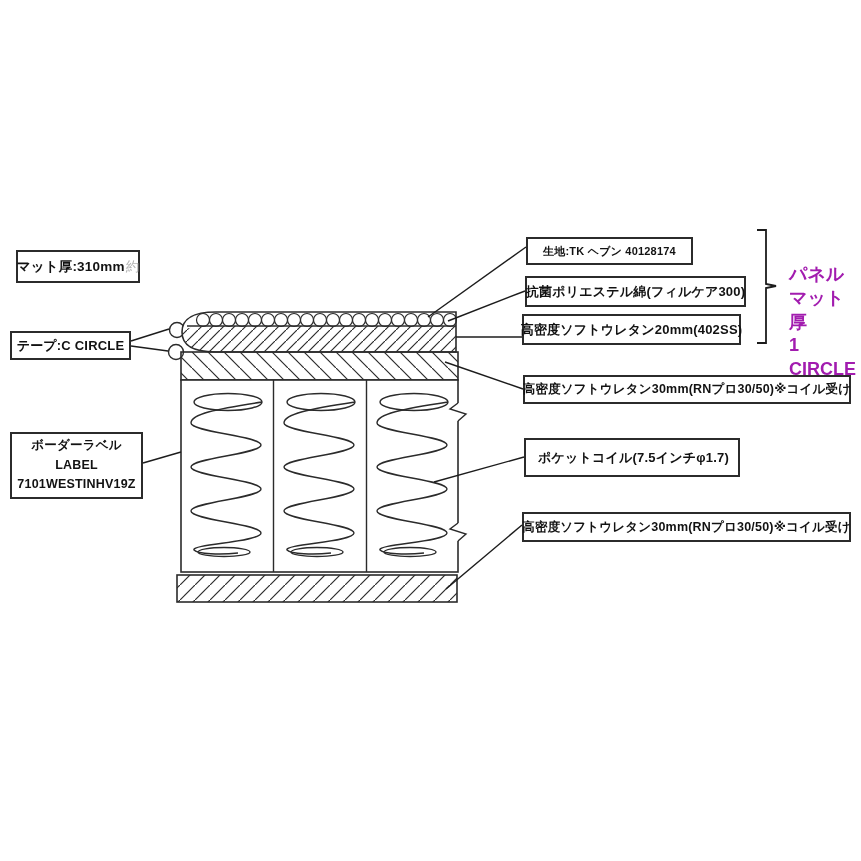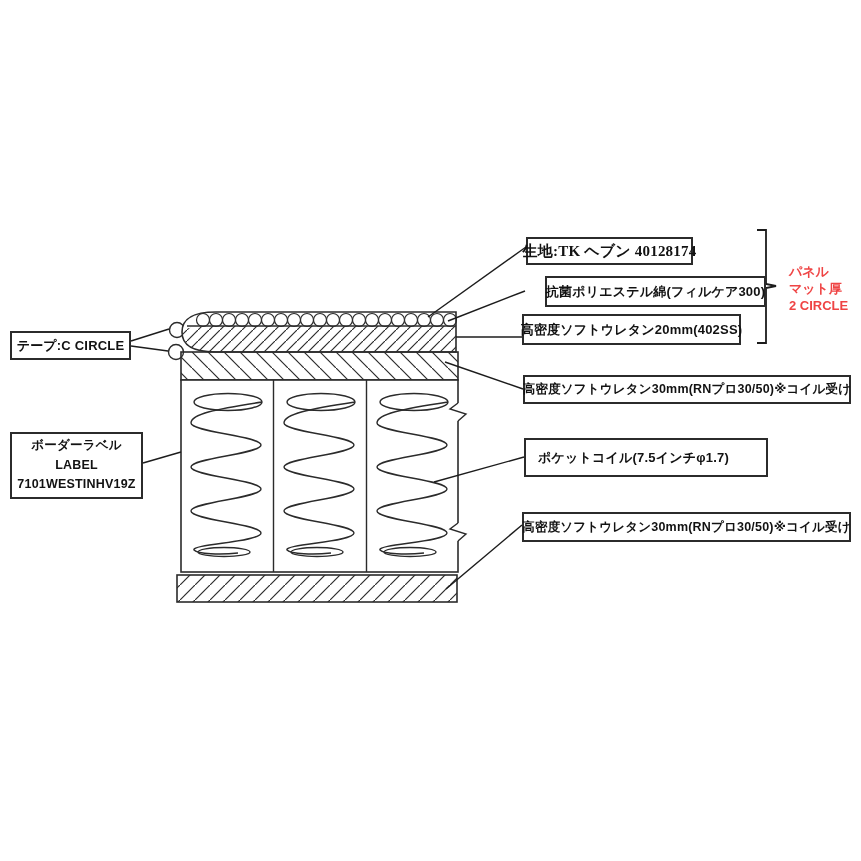--- a/index.html
+++ b/index.html
@@ -25,22 +25,22 @@
     white-space:nowrap;
     box-sizing:border-box;
     color:#121212;
   }
   .lbox.left-align{justify-content:flex-start;padding-left:12px;}
   .lbox.multi{flex-direction:column;line-height:1.55;font-size:12.5px;}
   .approx{color:#b3b3b3;font-weight:500;margin-left:1px;}
   .panel-note{
     position:absolute;
     left:789px;top:263px;
-    font-size:13px;font-weight:600;line-height:1.32;
-    color:#ef4444;
+    font-size:18px;font-weight:600;line-height:1.32;
+    color:#a21caf;
   }
 </style>
 </head>
 <body>
 
 <div class="stage">
 
   <svg class="diagram-svg" width="861" height="861" viewBox="0 0 861 861">
     <defs>
       <pattern id="hfDense" patternUnits="userSpaceOnUse" width="11" height="11">
@@ -127,54 +127,58 @@
       <path d="M524,457 L434,482"></path>
       <path d="M522,525 L446,589"></path>
       <path d="M131,341 L169,329"></path>
       <path d="M131,346 L168,351"></path>
       <path d="M143,463 L181,452"></path>
     </g>
 
     <path d="M757,230 L766,230 L766,284 L776,286 L766,288 L766,343 L757,343" fill="none" stroke="#1c1c1c" stroke-width="1.8"></path>
   </svg>
 
+  <div class="lbox" style="left:16px;top:250px;width:124px;height:33px;font-size:13.5px;">
+    <span>マット厚:310mm</span>
+      <span class="approx">約</span>
+  </div>
 
   <div class="lbox" style="left:10px;top:331px;width:121px;height:29px;">
     <span>テープ:C CIRCLE</span>
   </div>
 
   <div class="lbox multi" style="left:10px;top:432px;width:133px;height:67px;">
     <span>ボーダーラベル</span>
     <span>LABEL</span>
     <span>7101WESTINHV19Z</span>
   </div>
 
-  <div class="lbox" style="left:526px;top:237px;width:167px;height:28px;font-size:15px;font-family:Liberation Serif, serif;">
+  <div class="lbox" style="left:526px;top:237px;width:167px;height:28px;font-size:11px;">
     <span>生地:TK ヘブン  40128174</span>
   </div>
 
-  <div class="lbox" style="left:525px;top:276px;width:221px;height:31px;margin-left:20px;">
+  <div class="lbox" style="left:525px;top:276px;width:221px;height:31px;">
     <span>抗菌ポリエステル綿(フィルケア300)</span>
   </div>
 
   <div class="lbox" style="left:522px;top:314px;width:219px;height:31px;">
     <span>高密度ソフトウレタン20mm(402SS)</span>
   </div>
 
   <div class="lbox" style="left:523px;top:375px;width:328px;height:29px;font-size:12.5px;">
     <span>高密度ソフトウレタン30mm(RNプロ30/50)※コイル受け</span>
   </div>
 
-  <div class="lbox left-align" style="left:524px;top:438px;width:244px;height:39px;">
+  <div class="lbox left-align" style="left:524px;top:438px;width:216px;height:39px;">
     <span>ポケットコイル(7.5インチφ1.7)</span>
   </div>
 
   <div class="lbox" style="left:522px;top:512px;width:329px;height:30px;font-size:12.5px;">
     <span>高密度ソフトウレタン30mm(RNプロ30/50)※コイル受け</span>
   </div>
 
   <div class="panel-note">
     <div>パネル</div>
     <div>マット厚</div>
-    <div>2 CIRCLE</div>
+    <div>1 CIRCLE</div>
   </div>
 
 </div>
 
 </body></html>

